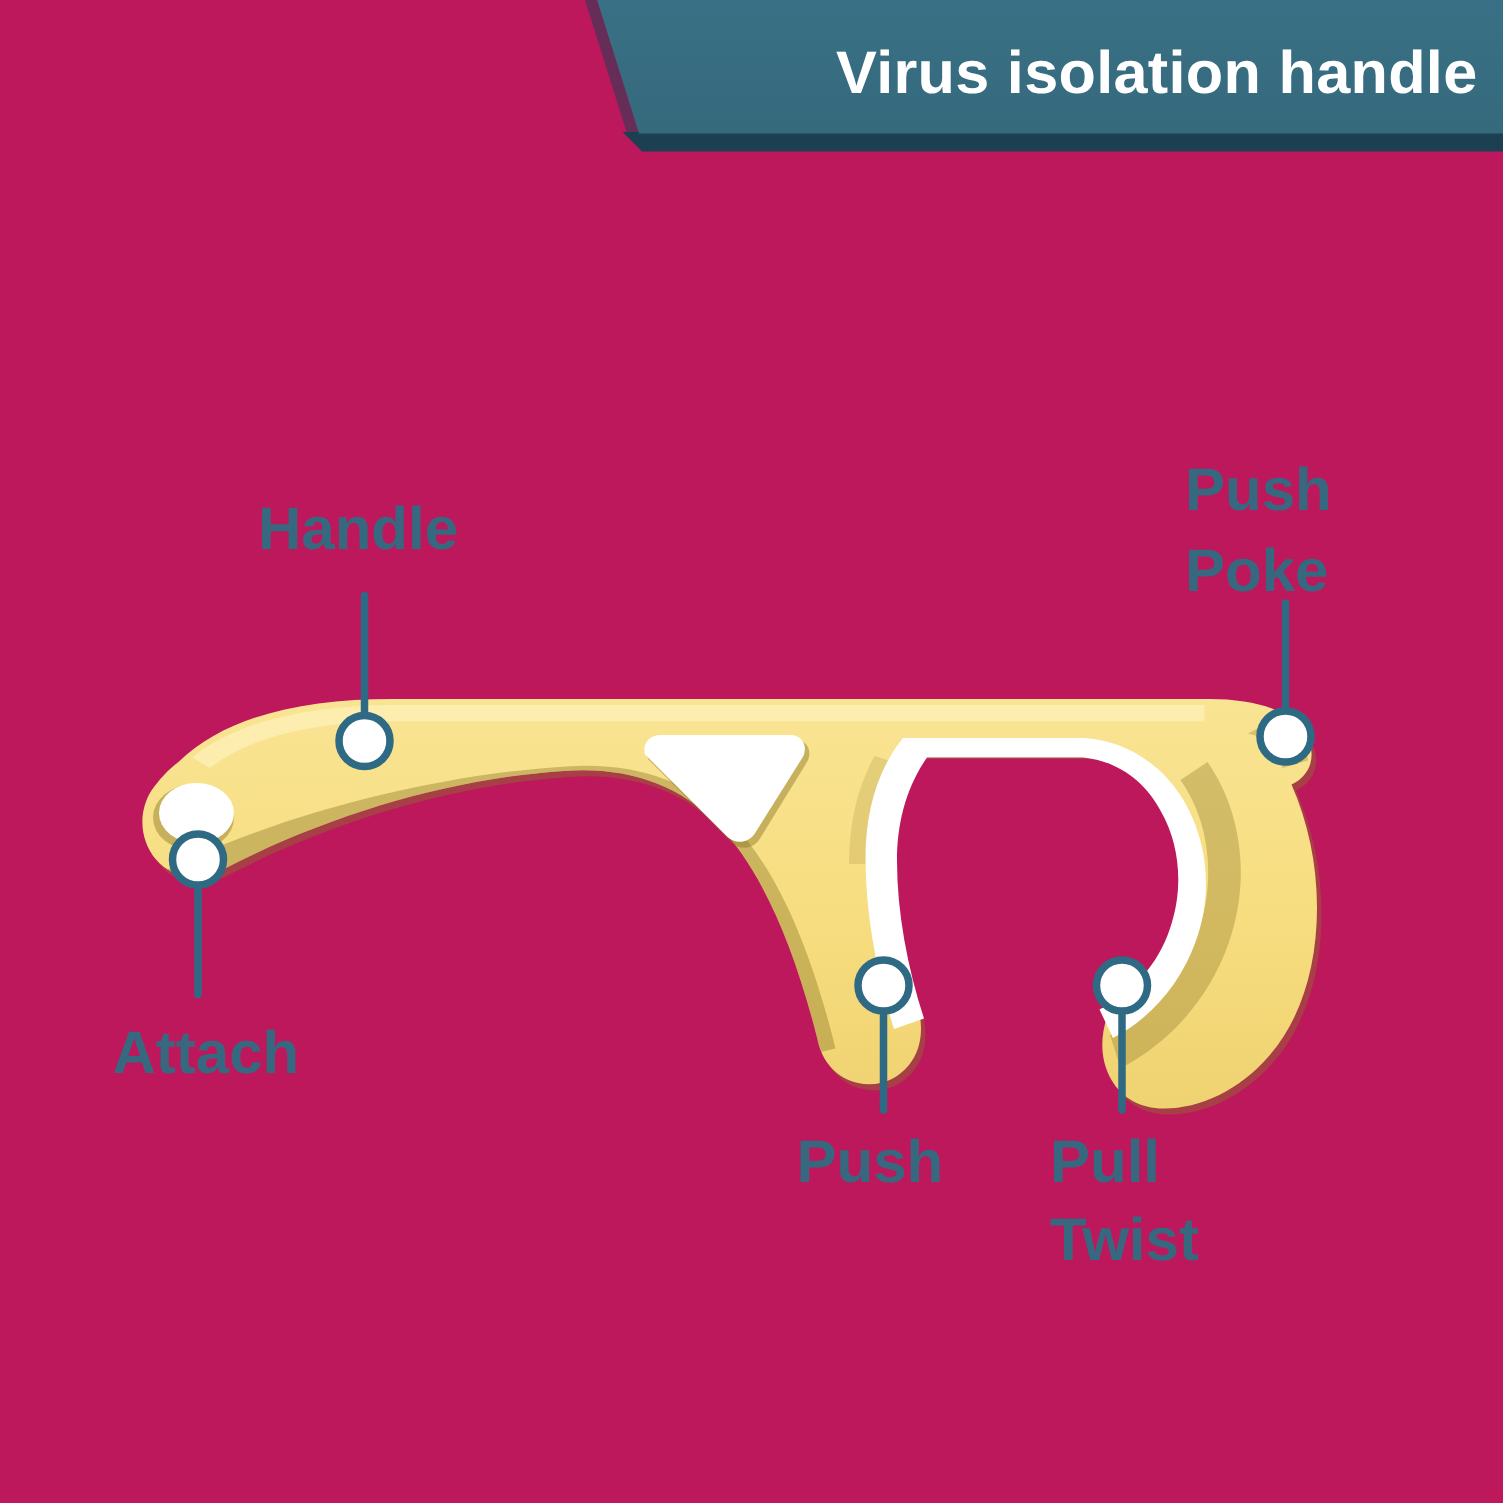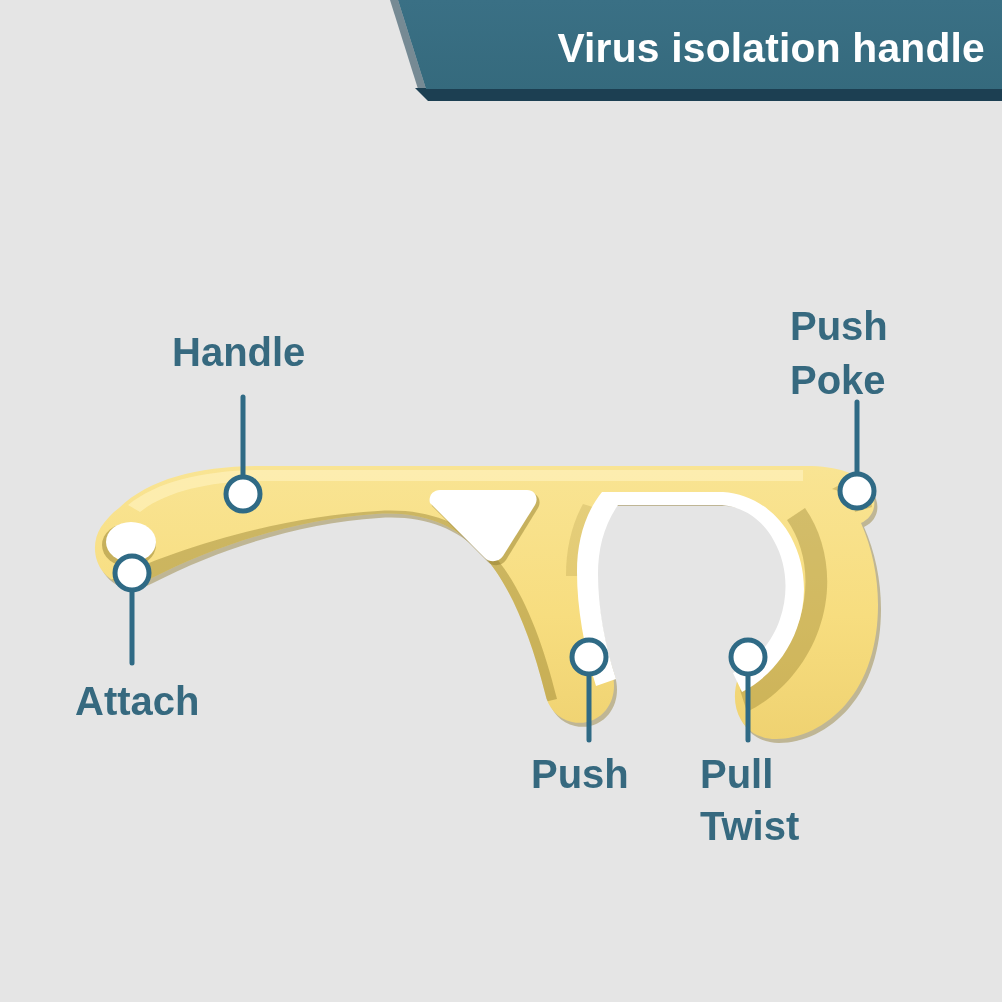--- a/index.html
+++ b/index.html
@@ -10,21 +10,21 @@
   body {
     width: 1002px;
     height: 1002px;
     overflow: hidden;
     font-family: "Liberation Sans", sans-serif;
   }
   #stage {
     position: relative;
     width: 1002px;
     height: 1002px;
-    background: #e5e5e5;
+    background: #be185d;
     text-decoration: underline;
   }
   #scene {
     position: absolute;
     inset: 0;
     display: block;
   }
   .banner-title {
     font-family: "Liberation Sans", sans-serif;
     font-weight: bold;

